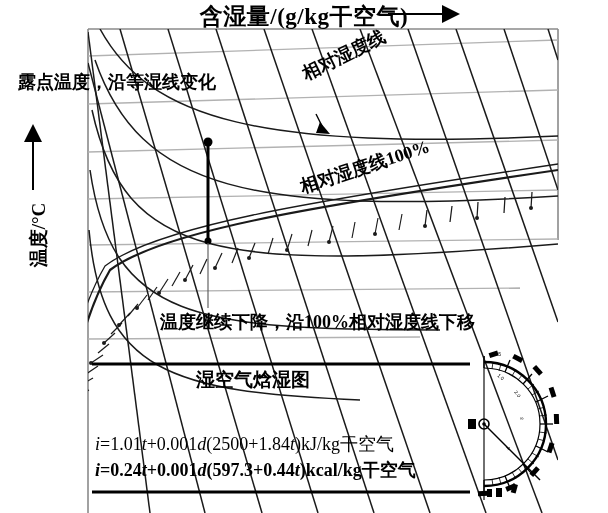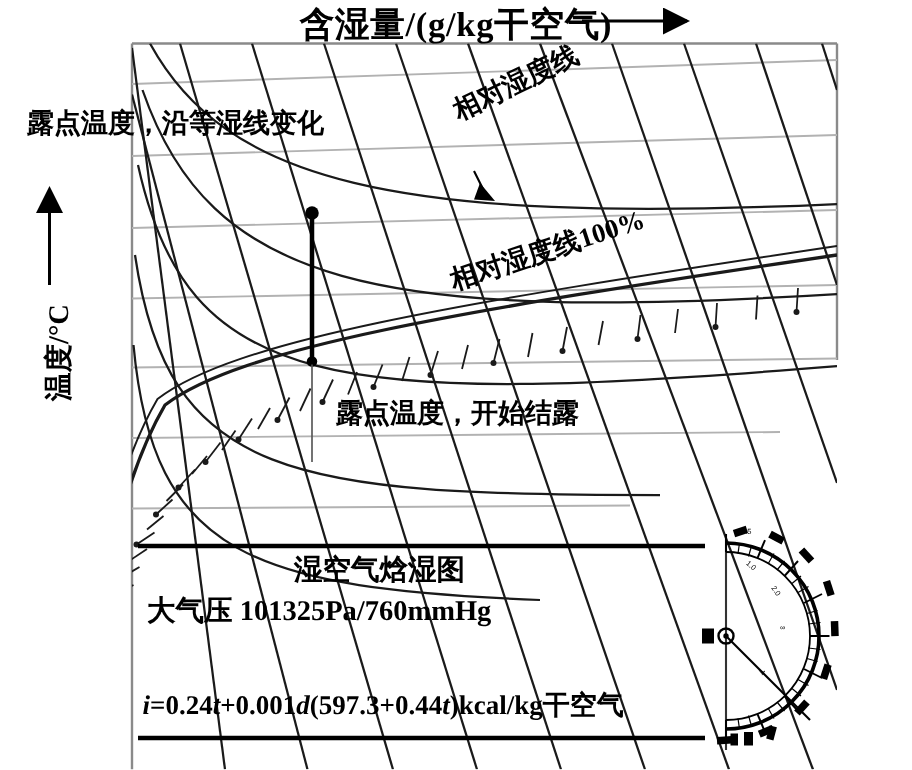--- a/index.html
+++ b/index.html
@@ -241,28 +241,27 @@
   <div class="txt" id="top-axis-label">含湿量/(g/kg干空气)</div>
 
   <div class="txt" id="left-axis-label">温度/°C</div>
 
   <div class="txt" id="ann-temp-drop">露点温度，沿等湿线变化</div>
 
   <div class="txt" id="ann-rh-line">相对湿度线</div>
 
   <div class="txt" id="ann-rh-100">相对湿度线100%</div>
 
-  <div class="txt" id="ann-dewpoint">露点温度，开始结露</div>
-
+
+  <div class="txt" id="ann-cont-drop">温度继续下降，沿100%相对湿度线下移</div>
 
   <div class="txt" id="info-title">湿空气焓湿图</div>
 
-  <div class="txt" id="info-pressure">
-    <span>大气压</span>
-    <span>101325Pa/760mmHg</span>
+
+  <div class="txt" id="info-eq1">
+    <span class="ital">i</span><span>=1.01</span><span class="ital">t</span><span>+0.001</span><span class="ital">d</span><span>(2500+1.84</span><span class="ital">t</span><span>)kJ/kg干空气</span>
   </div>
-
 
   <div class="txt" id="info-eq2">
     <span class="ital">i</span><span>=0.24</span><span class="ital">t</span><span>+0.001</span><span class="ital">d</span><span>(597.3+0.44</span><span class="ital">t</span><span>)kcal/kg干空气</span>
   </div>
 
 </div>
 
 </body></html>

